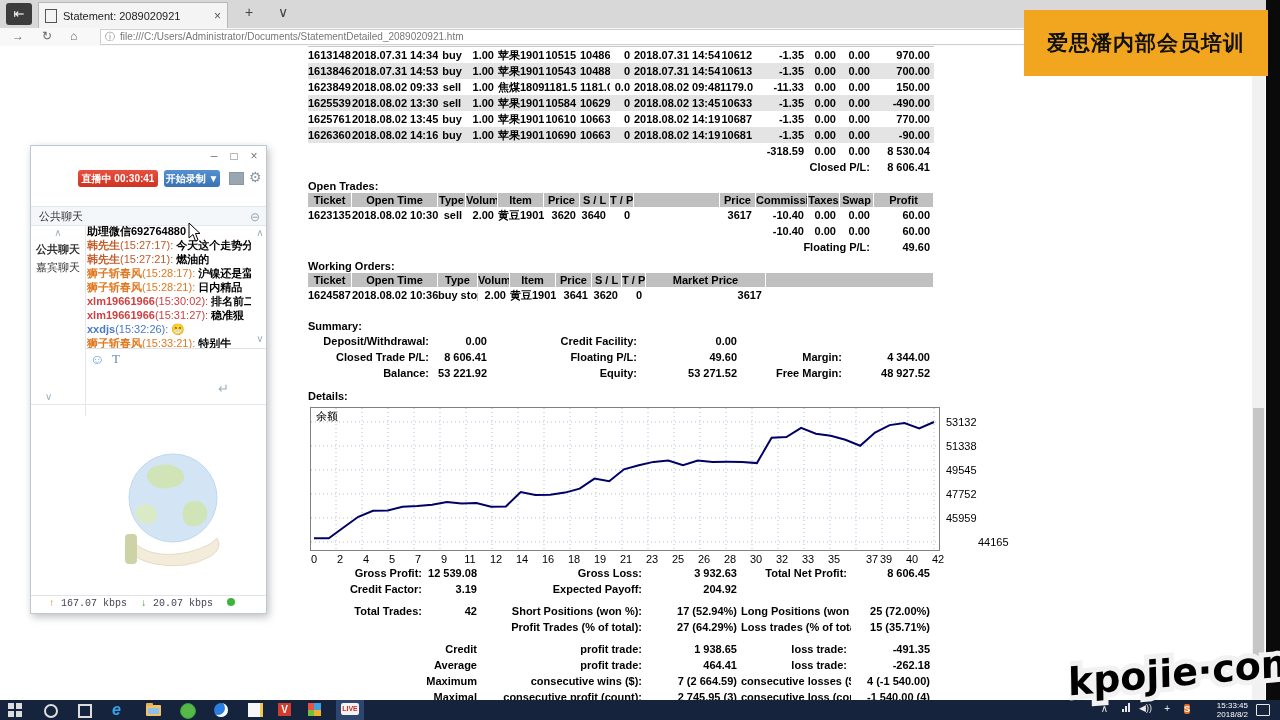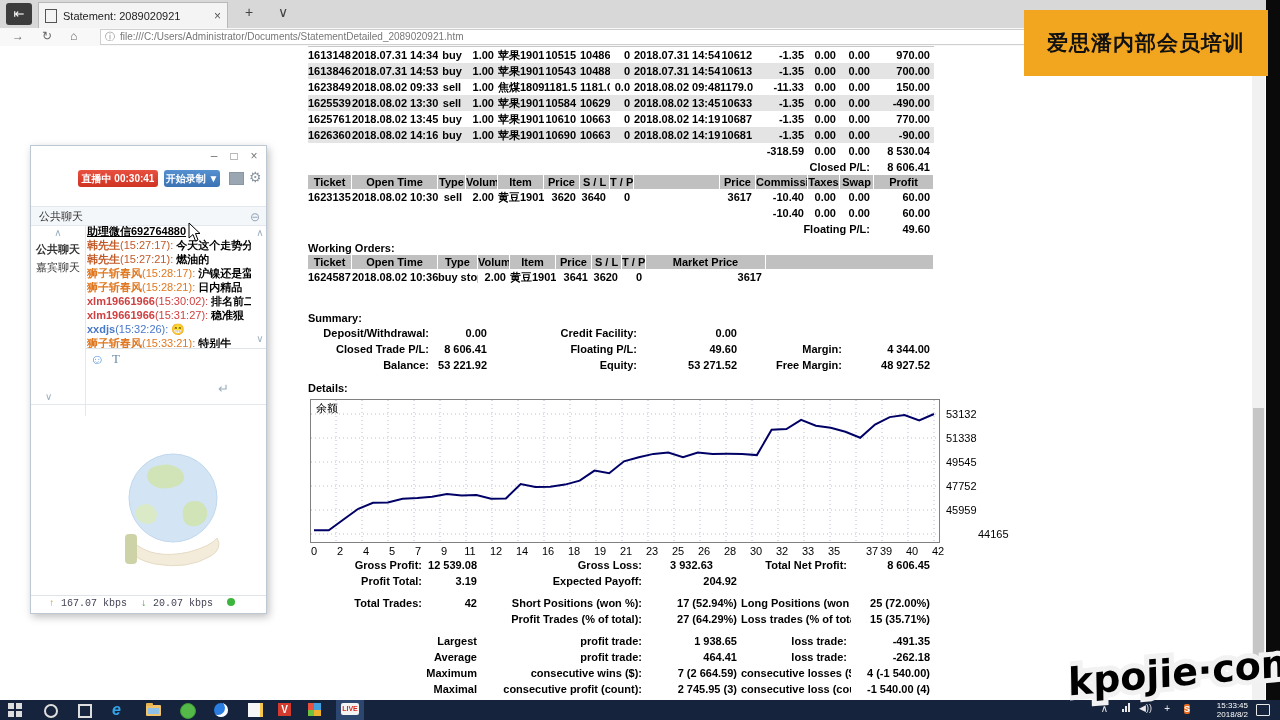--- a/index.html
+++ b/index.html
@@ -70,21 +70,21 @@
     border-top:1px solid #e2e8ee; border-bottom:1px solid #e2e8ee; line-height:18px; }
   #chan-header .nm { margin-left:8px; color:#333; }
   #chan-min { position:absolute; right:6px; top:1px; color:#9ab; font-size:12px; }
   #chat-side { position:absolute; left:0; top:80px; width:54px; height:190px; border-right:1px solid #e4e8ec; }
   .side-item { height:18px; line-height:18px; text-align:center; color:#333; }
   .side-item.sel { font-weight:700; }
   .chev { color:#9ab0c0; text-align:center; font-size:10px; height:14px; line-height:14px; }
   #chat-msgs { position:absolute; left:56px; top:78px; width:164px; height:124px; overflow:hidden; line-height:14px; }
   .msg { white-space:nowrap; font-size:11px; }
   .msg .m-text { color:#000; font-weight:700; margin-left:3px; }
-  #assistant-line { font-weight:700; color:#000;text-decoration:underline; }
+  #assistant-line { font-weight:700; color:#000; }
   #msq-scroll { position:absolute; left:224px; top:80px; width:10px; height:120px; }
   #input-bar { position:absolute; left:55px; top:202px; width:180px; height:20px; border-top:1px solid #dde4ea; }
   #smiley-ico { position:absolute; left:4px; top:2px; color:#4a90d9; font-size:14px; }
   #font-ico { position:absolute; left:26px; top:2px; color:#6a8bac; font-size:13px; font-family:"Liberation Serif",serif; }
   #send-ico { position:absolute; left:187px; top:235px; color:#9ab0c0; font-size:13px; }
   #low-divider { position:absolute; left:0; top:258px; width:100%; border-top:1px solid #e4e8ec; }
   #side-chev-dn { position:absolute; left:14px; top:244px; }
   #globe { position:absolute; left:80px; top:300px; opacity:.9; }
   #chat-status { position:absolute; left:0; bottom:0; width:100%; height:17px; border-top:1px solid #e0e4e8;
     font-size:10px; color:#445; line-height:16px; font-family:"Liberation Mono",monospace; }
@@ -272,20 +272,21 @@
         <span class="t-cell c11" style="width: 32px;">0.00</span>
         <span class="t-cell c12" style="width: 34px;">0.00</span>
         <span class="t-cell c13" style="width: 60px;">8 530.04</span>
       </div>
     </div>
   <div class="plrow">
     <span class="lbl">Closed P/L:</span>
     <span class="val">8 606.41</span>
   </div>
 
+  <div class="sec-title">Open Trades:</div>
   <div class="thead">
       <div class="t-row">
         <span class="t-cell c0" style="width: 44px;">Ticket</span>
         <span class="t-cell c1" style="width: 86px;">Open Time</span>
         <span class="t-cell c2" style="width: 28px;">Type</span>
         <span class="t-cell c3" style="width: 32px;">Volume</span>
         <span class="t-cell c4" style="width: 46px;">Item</span>
         <span class="t-cell c5" style="width: 36px;">Price</span>
         <span class="t-cell c6" style="width: 30px;">S / L</span>
         <span class="t-cell c7" style="width: 24px;">T / P</span>
@@ -361,21 +362,21 @@
         <span class="t-cell c3" style="width: 32px;">2.00</span>
         <span class="t-cell c4" style="width: 46px;">黄豆1901</span>
         <span class="t-cell c5" style="width: 36px;">3641</span>
         <span class="t-cell c6" style="width: 30px;">3620</span>
         <span class="t-cell c7" style="width: 24px;">0</span>
         <span class="t-cell c8" style="width: 120px;">3617</span>
         <span class="t-cell c9" style="width: 168px;"></span>
       </div>
     </div>
 
-  <div class="sec-title" style="margin-top:26px;">Summary:</div>
+  <div class="sec-title" style="margin-top:16px;">Summary:</div>
   <div class="sums">
       <div class="t-row">
         <span class="t-cell c0" style="width: 125px;">Deposit/Withdrawal:</span>
         <span class="t-cell c1" style="width: 58px;">0.00</span>
         <span class="t-cell c2" style="width: 150px;">Credit Facility:</span>
         <span class="t-cell c3" style="width: 100px;">0.00</span>
         <span class="t-cell c4" style="width: 105px;"></span>
         <span class="t-cell c5" style="width: 88px;"></span>
       </div>
       <div class="t-row">
@@ -469,26 +470,26 @@
         <div class="xlab" style="left: 604px;">40</div>
         <div class="xlab" style="left: 630px;">42</div>
       </div>
   </div>
 
   <div class="stats">
       <div class="t-row">
         <span class="t-cell c0" style="width: 118px;">Gross Profit:</span>
         <span class="t-cell c1" style="width: 55px;">12 539.08</span>
         <span class="t-cell c2" style="width: 165px;">Gross Loss:</span>
-        <span class="t-cell c3" style="width: 95px; text-align: center;">3 932.63</span>
+        <span class="t-cell c3" style="width: 95px;">3 932.63</span>
         <span class="t-cell c4" style="width: 110px;">Total Net Profit:</span>
         <span class="t-cell c5" style="width: 83px;">8 606.45</span>
       </div>
       <div class="t-row">
-        <span class="t-cell c0" style="width: 118px;">Profit Total:</span>
+        <span class="t-cell c0" style="width: 118px;">Credit Factor:</span>
         <span class="t-cell c1" style="width: 55px;">3.19</span>
         <span class="t-cell c2" style="width: 165px;">Expected Payoff:</span>
         <span class="t-cell c3" style="width: 95px;">204.92</span>
         <span class="t-cell c4" style="width: 110px;"></span>
         <span class="t-cell c5" style="width: 83px;"></span>
       </div>
       <div class="t-row gap">
         <span class="t-cell c0" style="width: 118px;">Total Trades:</span>
         <span class="t-cell c1" style="width: 55px;">42</span>
         <span class="t-cell c2" style="width: 165px;">Short Positions (won %):</span>
@@ -499,21 +500,21 @@
       <div class="t-row">
         <span class="t-cell c0" style="width: 118px;"></span>
         <span class="t-cell c1" style="width: 55px;"></span>
         <span class="t-cell c2" style="width: 165px;">Profit Trades (% of total):</span>
         <span class="t-cell c3" style="width: 95px;">27 (64.29%)</span>
         <span class="t-cell c4" style="width: 110px;">Loss trades (% of total):</span>
         <span class="t-cell c5" style="width: 83px;">15 (35.71%)</span>
       </div>
       <div class="t-row gap">
         <span class="t-cell c0" style="width: 118px;"></span>
-        <span class="t-cell c1" style="width: 55px;">Largest</span>
+        <span class="t-cell c1" style="width: 55px;">Credit</span>
         <span class="t-cell c2" style="width: 165px;">profit trade:</span>
         <span class="t-cell c3" style="width: 95px;">1 938.65</span>
         <span class="t-cell c4" style="width: 110px;">loss trade:</span>
         <span class="t-cell c5" style="width: 83px;">-491.35</span>
       </div>
       <div class="t-row">
         <span class="t-cell c0" style="width: 118px;"></span>
         <span class="t-cell c1" style="width: 55px;">Average</span>
         <span class="t-cell c2" style="width: 165px;">profit trade:</span>
         <span class="t-cell c3" style="width: 95px;">464.41</span>

